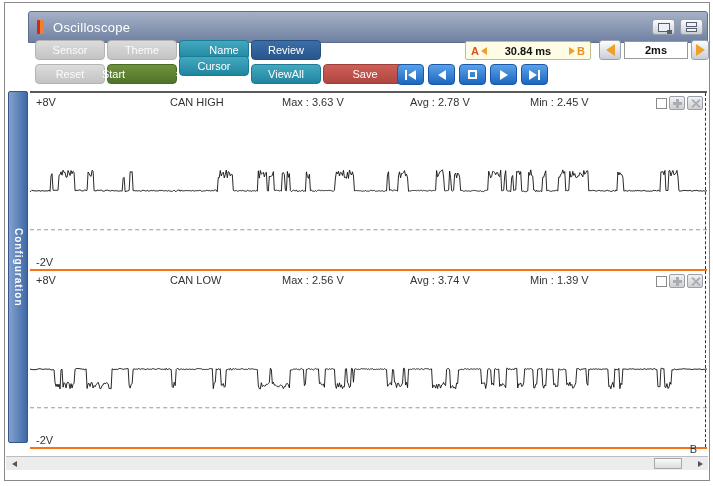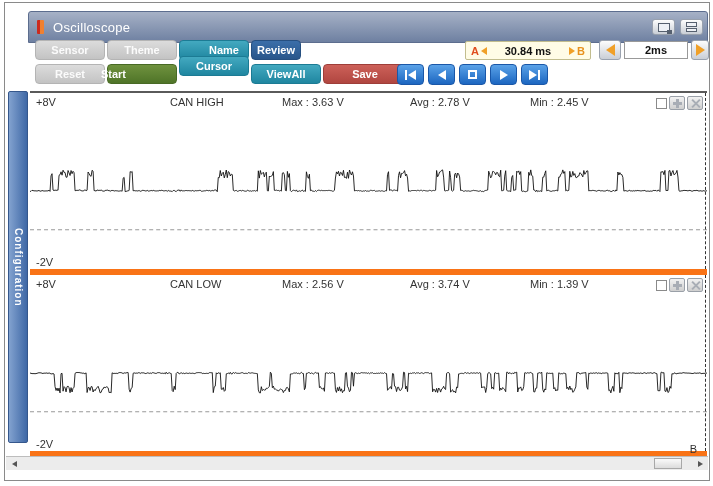--- a/index.html
+++ b/index.html
@@ -25,21 +25,21 @@
   .win-btn{width:23px;height:16px;border-radius:3px;border:1px solid #98a0ad;
     background:linear-gradient(#fdfdfd,#c9ced6);
     display:flex;align-items:center;justify-content:center;box-sizing:border-box;}
   .cascade-icon{width:10px;height:7px;border:1px solid #56606f;background:#eef1f6;position:relative;}
   .cascade-icon::after{content:"";position:absolute;right:-3px;bottom:-3px;width:5px;height:4px;background:#56606f;}
   .stack-icon{width:11px;height:10px;display:flex;flex-direction:column;gap:1px;}
   .stack-icon i{flex:1;border:1px solid #56606f;background:#eef1f6;}
   
   .tbtn{
     position:absolute;height:20px;border-radius:4px;color:#fff;
-    font-size:11px;font-weight:bold;display:flex;align-items:center;justify-content:center;
+    font-size:11px;font-weight:normal;display:flex;align-items:center;justify-content:center;
     box-sizing:border-box;cursor:default;
   }
   .c-gray {background:linear-gradient(#dcdcdc,#c3c3c3);border:1px solid #b4b4b4;color:#fbfbfb;}
   .c-teal {background:linear-gradient(#43a9c0,#1f86a0);border:1px solid #1c7b94;}
   .c-blue {background:linear-gradient(#3b6ea9,#29568b);border:1px solid #264f80;}
   .c-green{background:linear-gradient(#6f923e,#4f7428);border:1px solid #486a25;gap:44px;}
   .c-red  {background:linear-gradient(#cd6159,#b04640);border:1px solid #9e3e39;}
   .spin{display:flex;flex-direction:column;gap:2px;margin-left:7px;}
   .spin i{width:0;height:0;border-left:3px solid transparent;border-right:3px solid transparent;}
   .spin .up{border-bottom:4px solid #fff;}
@@ -69,21 +69,21 @@
   .tb-field{position:absolute;left:619px;top:38px;width:64px;height:18px;box-sizing:border-box;
     background:#fff;border:1px solid #999;font-size:11px;font-weight:bold;color:#111;
     display:flex;align-items:center;justify-content:center;}
   
   .sidebar{position:absolute;left:3px;top:88px;width:20px;height:352px;box-sizing:border-box;
     background:linear-gradient(to right,#82a2cf,#3f68a6);border:1px solid #35578c;border-radius:2px;
     display:flex;align-items:center;justify-content:center;}
   .sidebar-label{writing-mode:vertical-rl;color:#fff;font-size:10px;font-weight:bold;letter-spacing:1px;}
   
   .channels{position:absolute;left:25px;top:88px;right:2px;border-top:2px solid #5a5a5a;}
-  .channel{position:relative;height:176px;border-bottom:6px solid #f97316;background:#fff;overflow:hidden;}
+  .channel{position:relative;height:176px;border-bottom:2px solid #f97316;background:#fff;overflow:hidden;}
   .wave{position:absolute;left:0;top:0;width:100%;height:100%;}
   .ch-label{position:absolute;top:3px;font-size:11px;color:#333;white-space:nowrap;}
   .pos-scale{left:6px;} .pos-name{left:140px;} .pos-max{left:252px;text-align:center;} .pos-avg{left:380px;} .pos-min{left:500px;}
   .bottom-scale{position:absolute;bottom:1px;left:6px;font-size:11px;color:#333;}
   .ch-ctrls{position:absolute;top:3px;right:4px;display:flex;gap:2px;align-items:center;}
   .ch-check{width:11px;height:11px;background:#fff;border:1px solid #8a8a8a;box-sizing:border-box;}
   .ch-btn{width:16px;height:14px;border:1px solid #9aa0a8;border-radius:2px;box-sizing:border-box;
     background:linear-gradient(#f2f2f2,#cfcfcf);display:flex;align-items:center;justify-content:center;}
   .plus-g{position:relative;width:9px;height:9px;}
   .plus-g::before{content:"";position:absolute;left:3px;top:0;width:3px;height:9px;background:#a8adb5;}
@@ -125,21 +125,21 @@
 
   <div class="tbtn c-gray" style="left:30px;top:37px;width:70px;">
     <span>Sensor</span>
   </div>
   <div class="tbtn c-gray" style="left:102px;top:37px;width:70px;">
     <span>Theme</span>
   </div>
   <div class="tbtn c-teal" style="left:174px;top:37px;width:70px;padding-left:20px;">
     <span>Name</span>
   </div>
-  <div class="tbtn c-blue" style="left:246px;top:37px;width:50px;">
+  <div class="tbtn c-blue" style="left:246px;top:37px;width:70px;">
     <span>Review</span>
   </div>
 
   <div class="tbtn c-gray" style="left:30px;top:61px;width:70px;">
     <span>Reset</span>
   </div>
   <div class="tbtn c-green" style="left:102px;top:61px;width:70px;">
     <span>Start</span>
     <span class="spin">
         <i class="up"></i>

